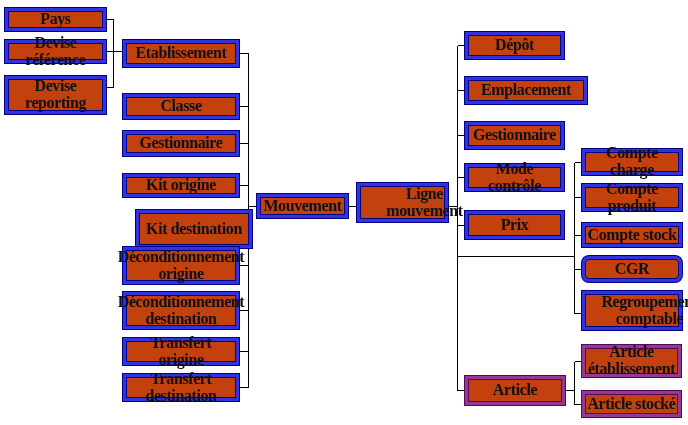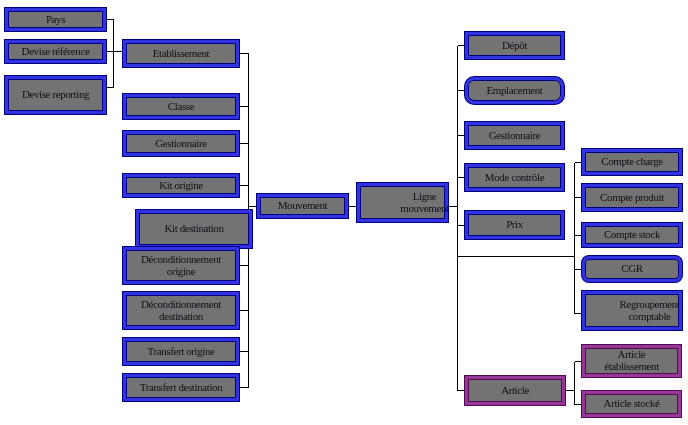--- a/index.html
+++ b/index.html
@@ -27,27 +27,28 @@
     stroke-width: 1;
     shape-rendering: crispEdges;
   }
   .node {
     position: absolute;
     box-sizing: border-box;
     display: flex;
     align-items: center;
     justify-content: center;
     text-align: center;
-    background: #737373;
+    background: #c2410c;
     color: #101018;
-    font-size: 11px;
+    font-size: 16px;
     line-height: 1.05;
     letter-spacing: -0.4px;
     white-space: pre-line;
     padding: 0 1px;
+    font-weight: bold;
   }
   .node.blue {
     border: 3px solid #3232e0;
     box-shadow: 0 0 0 1px #000082, inset 0 0 0 1px #000082;
   }
   .node.purple {
     border: 3px solid #953795;
     box-shadow: 0 0 0 1px #520a52, inset 0 0 0 1px #520a52;
   }
 </style>
@@ -114,21 +115,21 @@
   <div class="node blue" style="left:123px;top:292px;width:116px;height:37px;">Déconditionnement
 destination</div>
   <div class="node blue" style="left:123px;top:338px;width:116px;height:27px;">Transfert origine</div>
   <div class="node blue" style="left:123px;top:374px;width:116px;height:27px;">Transfert destination</div>
 
   <div class="node blue" style="left:257px;top:194px;width:91px;height:24px;">Mouvement</div>
   <div class="node blue" style="left:357px;top:183px;width:91px;height:39px;padding-left:45px;">Ligne
 mouvement</div>
 
   <div class="node blue" style="left:465px;top:32px;width:99px;height:27px;">Dépôt</div>
-  <div class="node blue" style="left:465px;top:77px;width:99px;height:27px;border-radius:9px;">Emplacement</div>
+  <div class="node blue" style="left:465px;top:77px;width:122px;height:27px;">Emplacement</div>
   <div class="node blue" style="left:465px;top:122px;width:99px;height:27px;">Gestionnaire</div>
   <div class="node blue" style="left:465px;top:164px;width:99px;height:27px;">Mode contrôle</div>
   <div class="node blue" style="left:465px;top:211px;width:99px;height:28px;">Prix</div>
   <div class="node purple" style="left:465px;top:376px;width:100px;height:29px;">Article</div>
 
   <div class="node blue" style="left:582px;top:149px;width:100px;height:26px;">Compte charge</div>
   <div class="node blue" style="left:582px;top:184px;width:100px;height:27px;">Compte produit</div>
   <div class="node blue" style="left:582px;top:223px;width:100px;height:24px;">Compte stock</div>
   <div class="node blue" style="left:582px;top:256px;width:100px;height:26px;border-radius:7px;">CGR</div>
   <div class="node blue" style="left:582px;top:291px;width:100px;height:39px;padding-left:36px;">Regroupement

